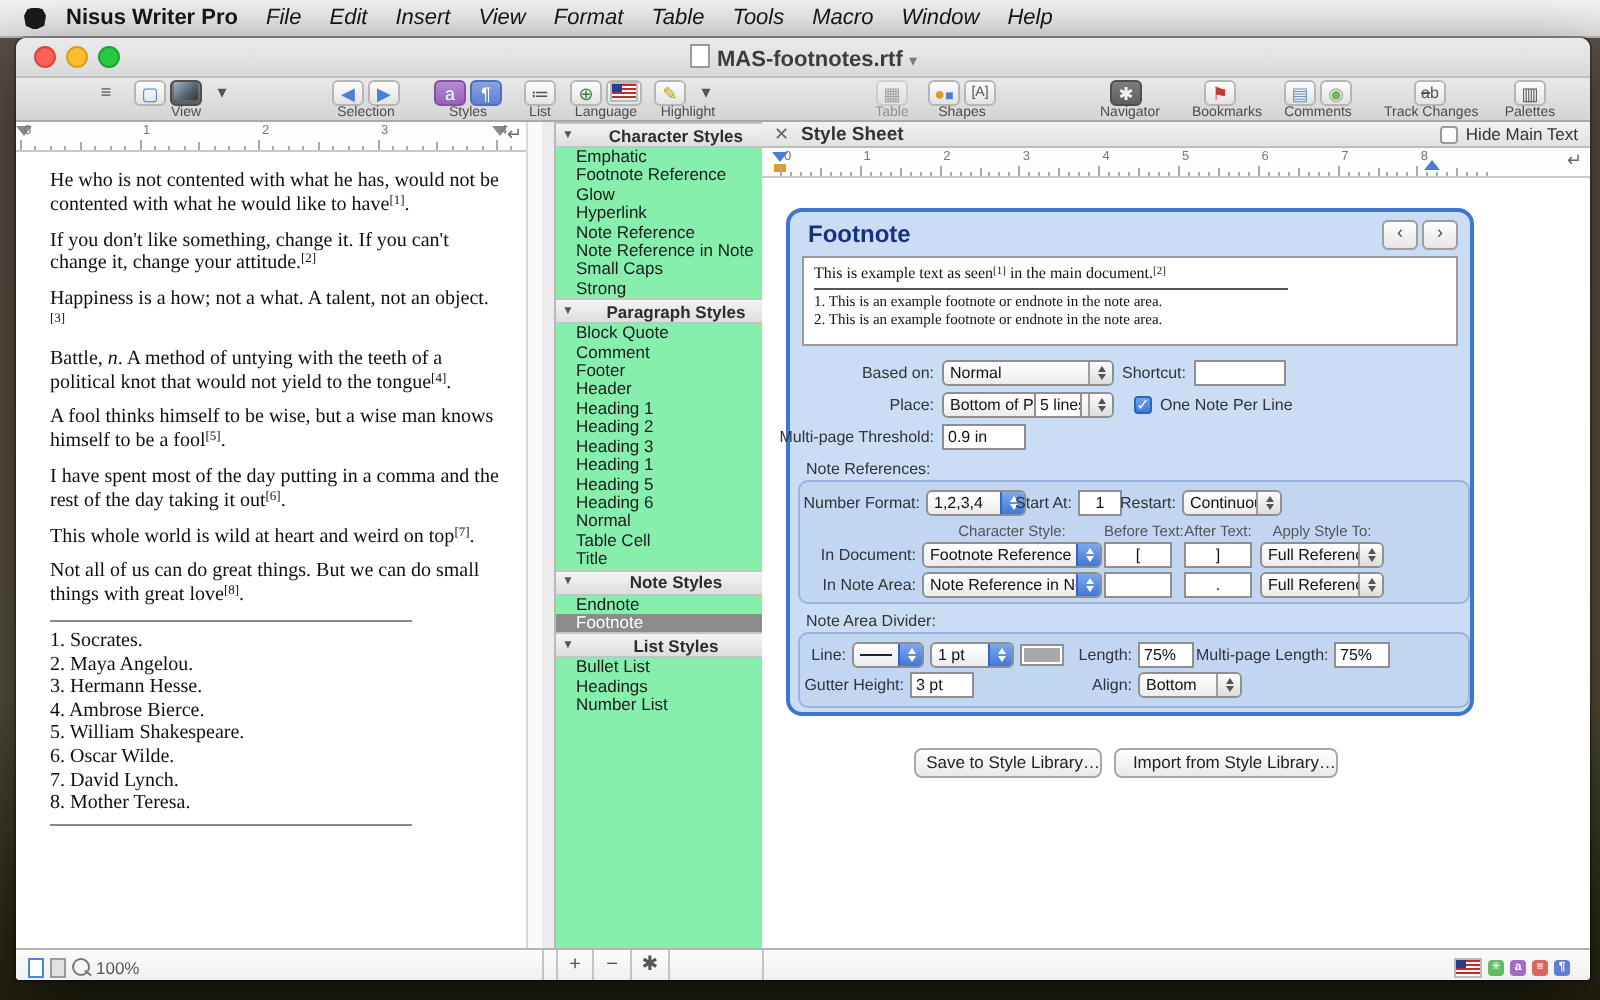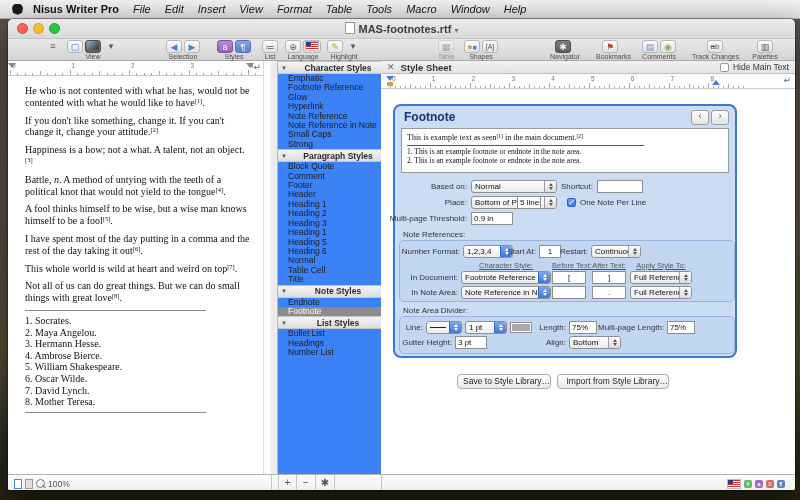--- a/index.html
+++ b/index.html
@@ -37,21 +37,21 @@
   .tlabel{font-size:7px;color:#4c4c4c;line-height:7px;margin-top:0px;white-space:nowrap;}
   .flag{display:inline-block;width:12px;height:8px;background:repeating-linear-gradient(#c62b2b 0 1px,#fff 1px 2px);
     position:relative;border:1px solid #bbb;}
   .flag:before{content:"";position:absolute;left:0;top:0;width:5px;height:4px;background:#27408b;}
   .thumb{display:inline-block;width:12px;height:9px;background:linear-gradient(135deg,#9db6c8,#55616c 60%,#2e3740);border-radius:1px;}
   
   .contentarea{position:relative;height:413px;background:#fff;}
   .docpane{position:absolute;left:0;top:0;width:255px;height:413px;background:#fff;overflow:hidden;}
   .docscroll{position:absolute;left:255px;top:0;width:8px;height:413px;background:#fafafa;border-left:1px solid #d8d8d8;box-sizing:border-box;}
   .splitter{position:absolute;left:263px;top:0;width:7px;height:413px;background:#ececec;border-right:1px solid #b9b9b9;box-sizing:border-box;}
-  .sidebar{position:absolute;left:270px;top:0;width:122px;height:413px;background:#3b82f6;border-right:1px solid #a9a9a9;box-sizing:border-box;overflow:hidden;}
+  .sidebar{position:absolute;left:270px;top:0;width:122px;height:413px;background:#86efac;border-right:1px solid #a9a9a9;box-sizing:border-box;overflow:hidden;}
   .sspane{position:absolute;left:373px;top:0;width:414px;height:413px;background:#fff;}
   
   .ruler{position:relative;height:14px;background:#fdfdfd;border-bottom:1px solid #c9c9c9;overflow:hidden;}
   .ruler .num{position:absolute;top:1px;font-size:6.5px;color:#777;}
   .ruler .tick{position:absolute;bottom:0;width:1px;background:#aaa;}
   .ruler .ret{position:absolute;top:1px;font-size:9px;color:#666;}
   .rmark{position:absolute;width:0;height:0;}
   .rmark.down{border-left:4px solid transparent;border-right:4px solid transparent;border-top:5px solid #4a7fd8;}
   .rmark.up{border-left:4px solid transparent;border-right:4px solid transparent;border-bottom:5px solid #4a7fd8;}
   .rmark.orange{width:6px;height:4px;background:#e8972e;border:none;}
@@ -101,21 +101,21 @@
   .popup{height:13px;background:linear-gradient(#ffffff,#ececec);border:1px solid #8f8f8f;border-radius:3px;box-sizing:border-box;
     display:flex;align-items:center;overflow:hidden;}
   .popup .pt{flex:1;font-size:8px;padding-left:3px;color:#111;white-space:nowrap;overflow:hidden;}
   .stepper{width:11px;align-self:stretch;display:flex;flex-direction:column;align-items:center;justify-content:center;gap:1px;
     border-left:1px solid #9f9f9f;background:linear-gradient(#fdfdfd,#dcdcdc);}
   .stepper.blue{background:linear-gradient(#7aa8ee,#4277d4);border-left:1px solid #36c;}
   .tu{width:0;height:0;border-left:2.5px solid transparent;border-right:2.5px solid transparent;border-bottom:3px solid #555;}
   .td{width:0;height:0;border-left:2.5px solid transparent;border-right:2.5px solid transparent;border-top:3px solid #555;}
   .stepper.blue .tu{border-bottom-color:#fff;} .stepper.blue .td{border-top-color:#fff;}
   .grpbox{position:absolute;background:#c2d6f2;border:1px solid #98b4de;border-radius:5px;box-sizing:border-box;}
-  .colhdr{font-size:7.5px;color:#555;text-align:center;line-height:8px;white-space:nowrap;text-decoration:underline;}
+  .colhdr{font-size:7.5px;color:#555;text-align:center;line-height:8px;white-space:nowrap;}
   .swatch{height:11px;background:#a9a9a9;border:1px solid #8f8f8f;box-shadow:inset 0 0 0 1px #fff;box-sizing:border-box;}
   .lineglyph{flex:1;display:flex;align-items:center;padding:0 3px;}
   .lineglyph i{display:block;width:100%;height:1px;background:#222;}
   .bigbtn{position:absolute;height:15px;background:linear-gradient(#ffffff,#e8e8e8);border:1px solid #a8a8a8;border-radius:4px;
     font-size:8.5px;line-height:13px;text-align:right;color:#222;box-sizing:border-box;white-space:nowrap;}
   
   .statusbar{height:18px;background:linear-gradient(#fbfbfb,#efefef);border-top:1px solid #b3b3b3;position:relative;box-sizing:border-box;}
   .vline{position:absolute;top:0;bottom:0;width:1px;background:#c4c4c4;}
   .mini{position:absolute;top:3px;height:11px;display:flex;align-items:center;gap:3px;font-size:8.5px;color:#555;}
   .pageic{width:8px;height:10px;background:#fff;border:1px solid #4f86d8;box-sizing:border-box;}

